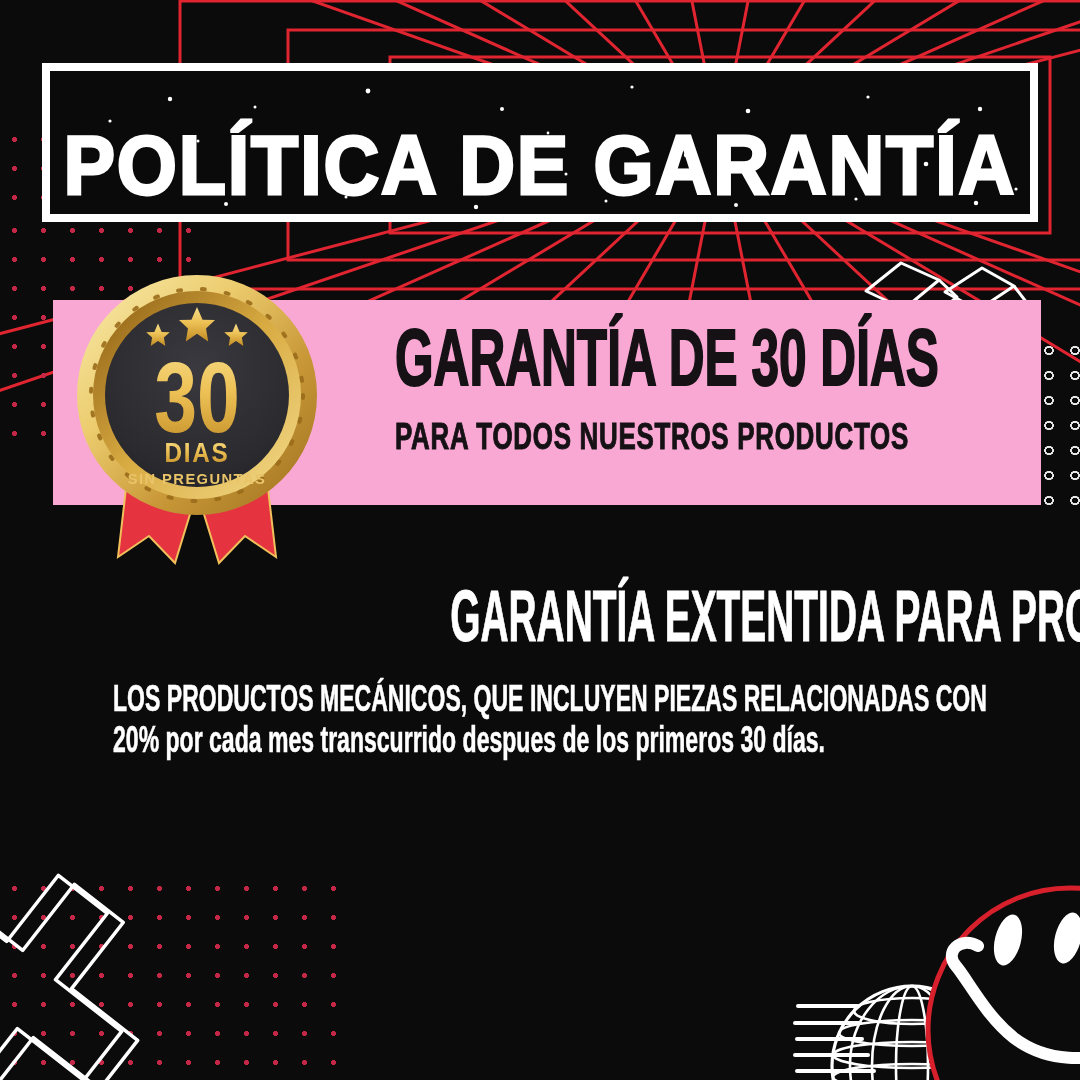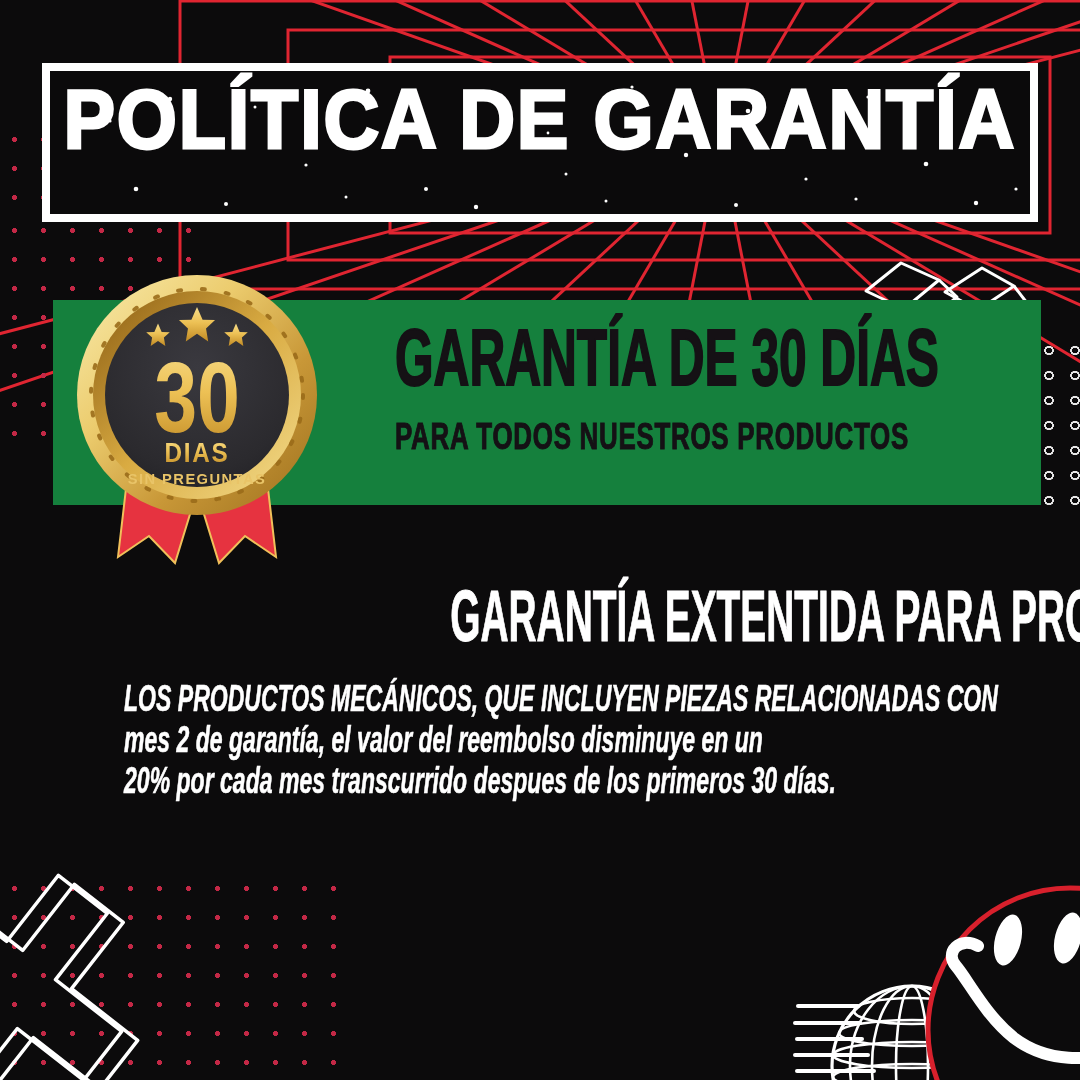--- a/index.html
+++ b/index.html
@@ -28,34 +28,34 @@
   #circle-grid{
     left:1036px;top:338px;width:52px;height:176px;z-index:2;pointer-events:none;
     background-image:radial-gradient(circle,rgba(0,0,0,0) 0 2.8px,#e6e6e6 2.8px 4.6px,rgba(0,0,0,0) 4.8px);
     background-size:26px 25px;
   }
 
   
   #title-box{
     left:42px;top:63px;width:996px;height:159px;z-index:4;
     background:#0b0a0b;border:8px solid #ffffff;box-sizing:border-box;
-    display:flex;align-items:flex-start;justify-content:center;
+    display:flex;align-items:flex-end;justify-content:center;
   }
   #title-box .starfield{position:absolute;left:0;top:0;}
   #main-title{
     position:relative;margin:0;color:#ffffff;font-size:84px;font-weight:700;
     letter-spacing:2px;white-space:nowrap;
     -webkit-text-stroke:3px #ffffff;
     transform:scaleX(0.92);transform-origin:center;
   }
 
   
   #banner{
     left:53px;top:300px;width:988px;height:205px;z-index:3;
-    background:#15803d;
+    background:#f9a8d4;
   }
   #banner-heading{
     position:absolute;left:342px;top:18px;margin:0;color:#151115;
     font-size:80px;font-weight:700;white-space:nowrap;line-height:1.0;
     -webkit-text-stroke:2px #151115;
     transform:scaleX(0.62);transform-origin:left top;
   }
   #banner-sub{
     position:absolute;left:342px;top:116px;margin:0;color:#151115;
     font-size:36px;font-weight:700;white-space:nowrap;letter-spacing:1px;
@@ -69,21 +69,21 @@
 
   
   #section-heading-wrap{left:0;top:575px;width:1080px;text-align:center;z-index:3;}
   #section-heading{
     display:inline-block;margin:0;color:#ffffff;font-size:72px;font-weight:700;
     white-space:nowrap;-webkit-text-stroke:1px #ffffff;
     transform:scaleX(0.54);transform-origin:center top;
   }
 
   
-  #body-copy{left:124px;top:678px;width:940px;z-index:3;font-style:italic;}
+  #body-copy{left:113px;top:678px;width:940px;z-index:3;}
   .pline{height:41px;}
   .pline span{
     display:inline-block;color:#ffffff;font-size:36px;font-weight:700;
     white-space:nowrap;-webkit-text-stroke:0.6px #ffffff;
     transform:scaleX(0.64);transform-origin:left top;
   }
 
   
   #deco-layer{left:0;top:0;z-index:3;pointer-events:none;}
 </style>
@@ -246,15 +246,14 @@
   <text transform="translate(127,192) scale(0.9,1)" text-anchor="middle" font-size="27" font-weight="700" letter-spacing="2" fill="url(#gr-text)">DIAS</text>
   <text transform="translate(127,214) scale(0.95,1)" text-anchor="middle" font-size="15.5" font-weight="700" letter-spacing="1.5" fill="#e9c468">SIN PREGUNTAS</text>
 </svg>
 
 <div id="section-heading-wrap" class="abs">
   <h2 id="section-heading">GARANTÍA EXTENTIDA PARA PRODUCTOS MECÁNICOS</h2>
 </div>
 
 <div id="body-copy" class="abs">
   <div class="pline"><span>LOS PRODUCTOS MECÁNICOS, QUE INCLUYEN PIEZAS RELACIONADAS CON</span></div>
-  <div class="pline"><span>mes 2 de garantía, el valor del reembolso disminuye en un</span></div>
   <div class="pline"><span>20% por cada mes transcurrido despues de los primeros 30 días.</span></div>
 </div>
 
 </body></html>

